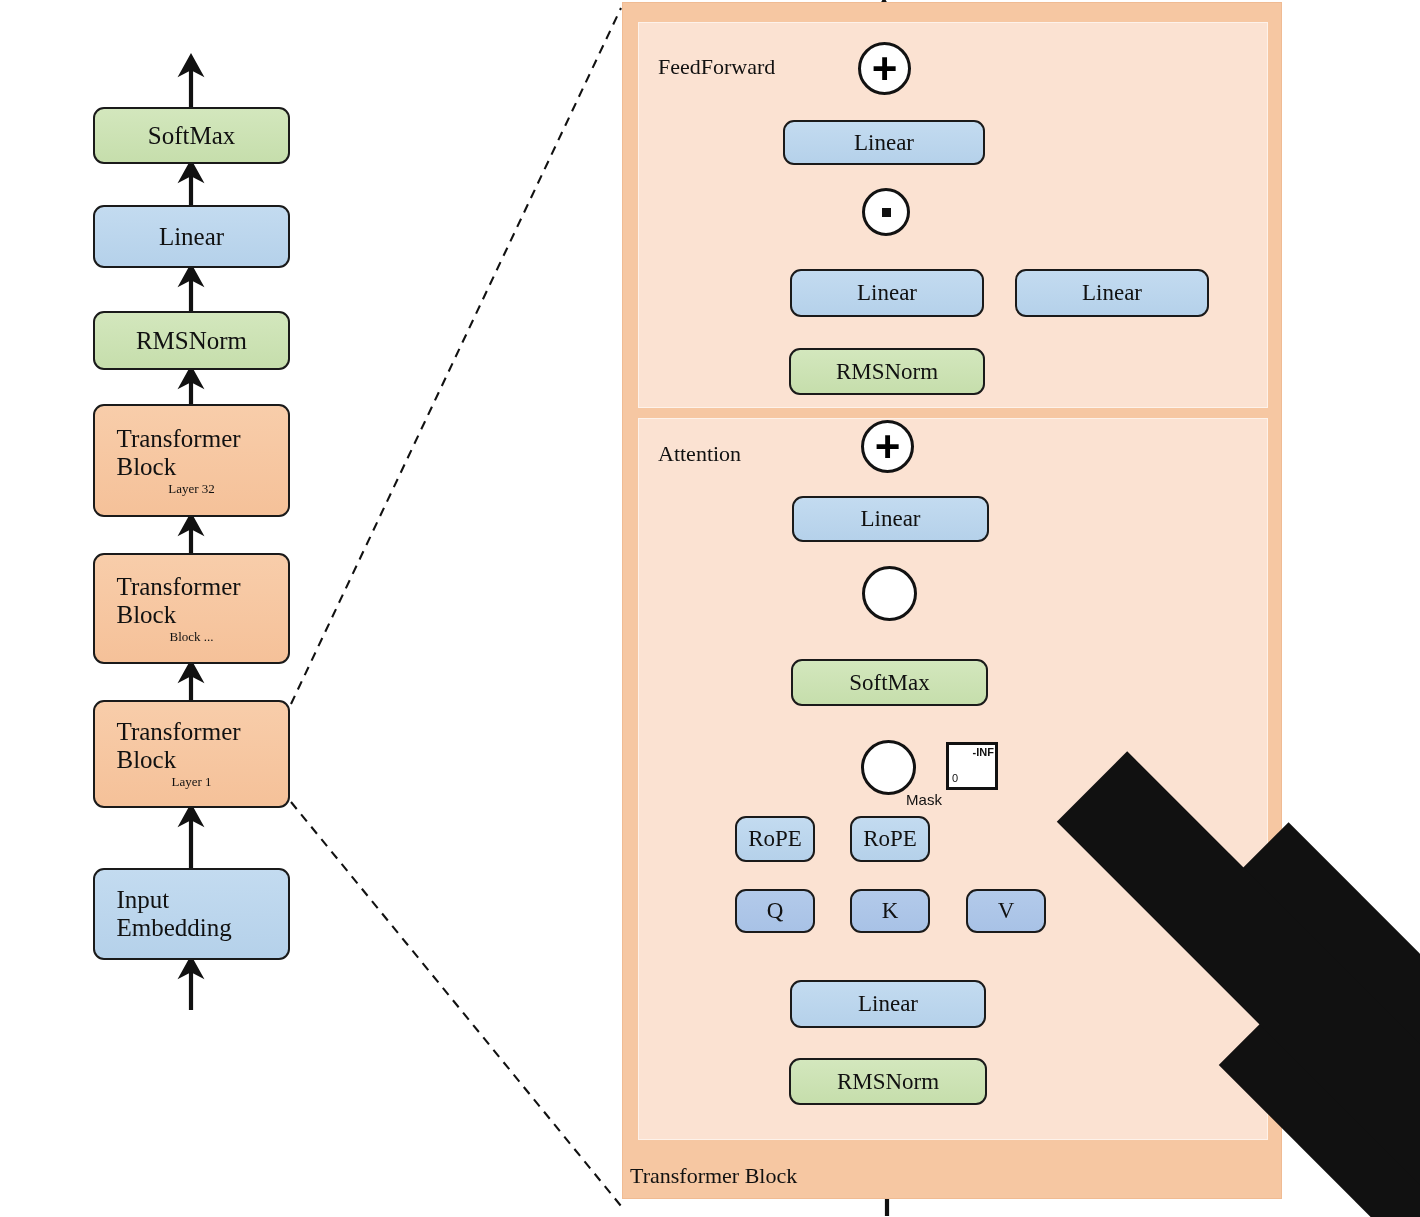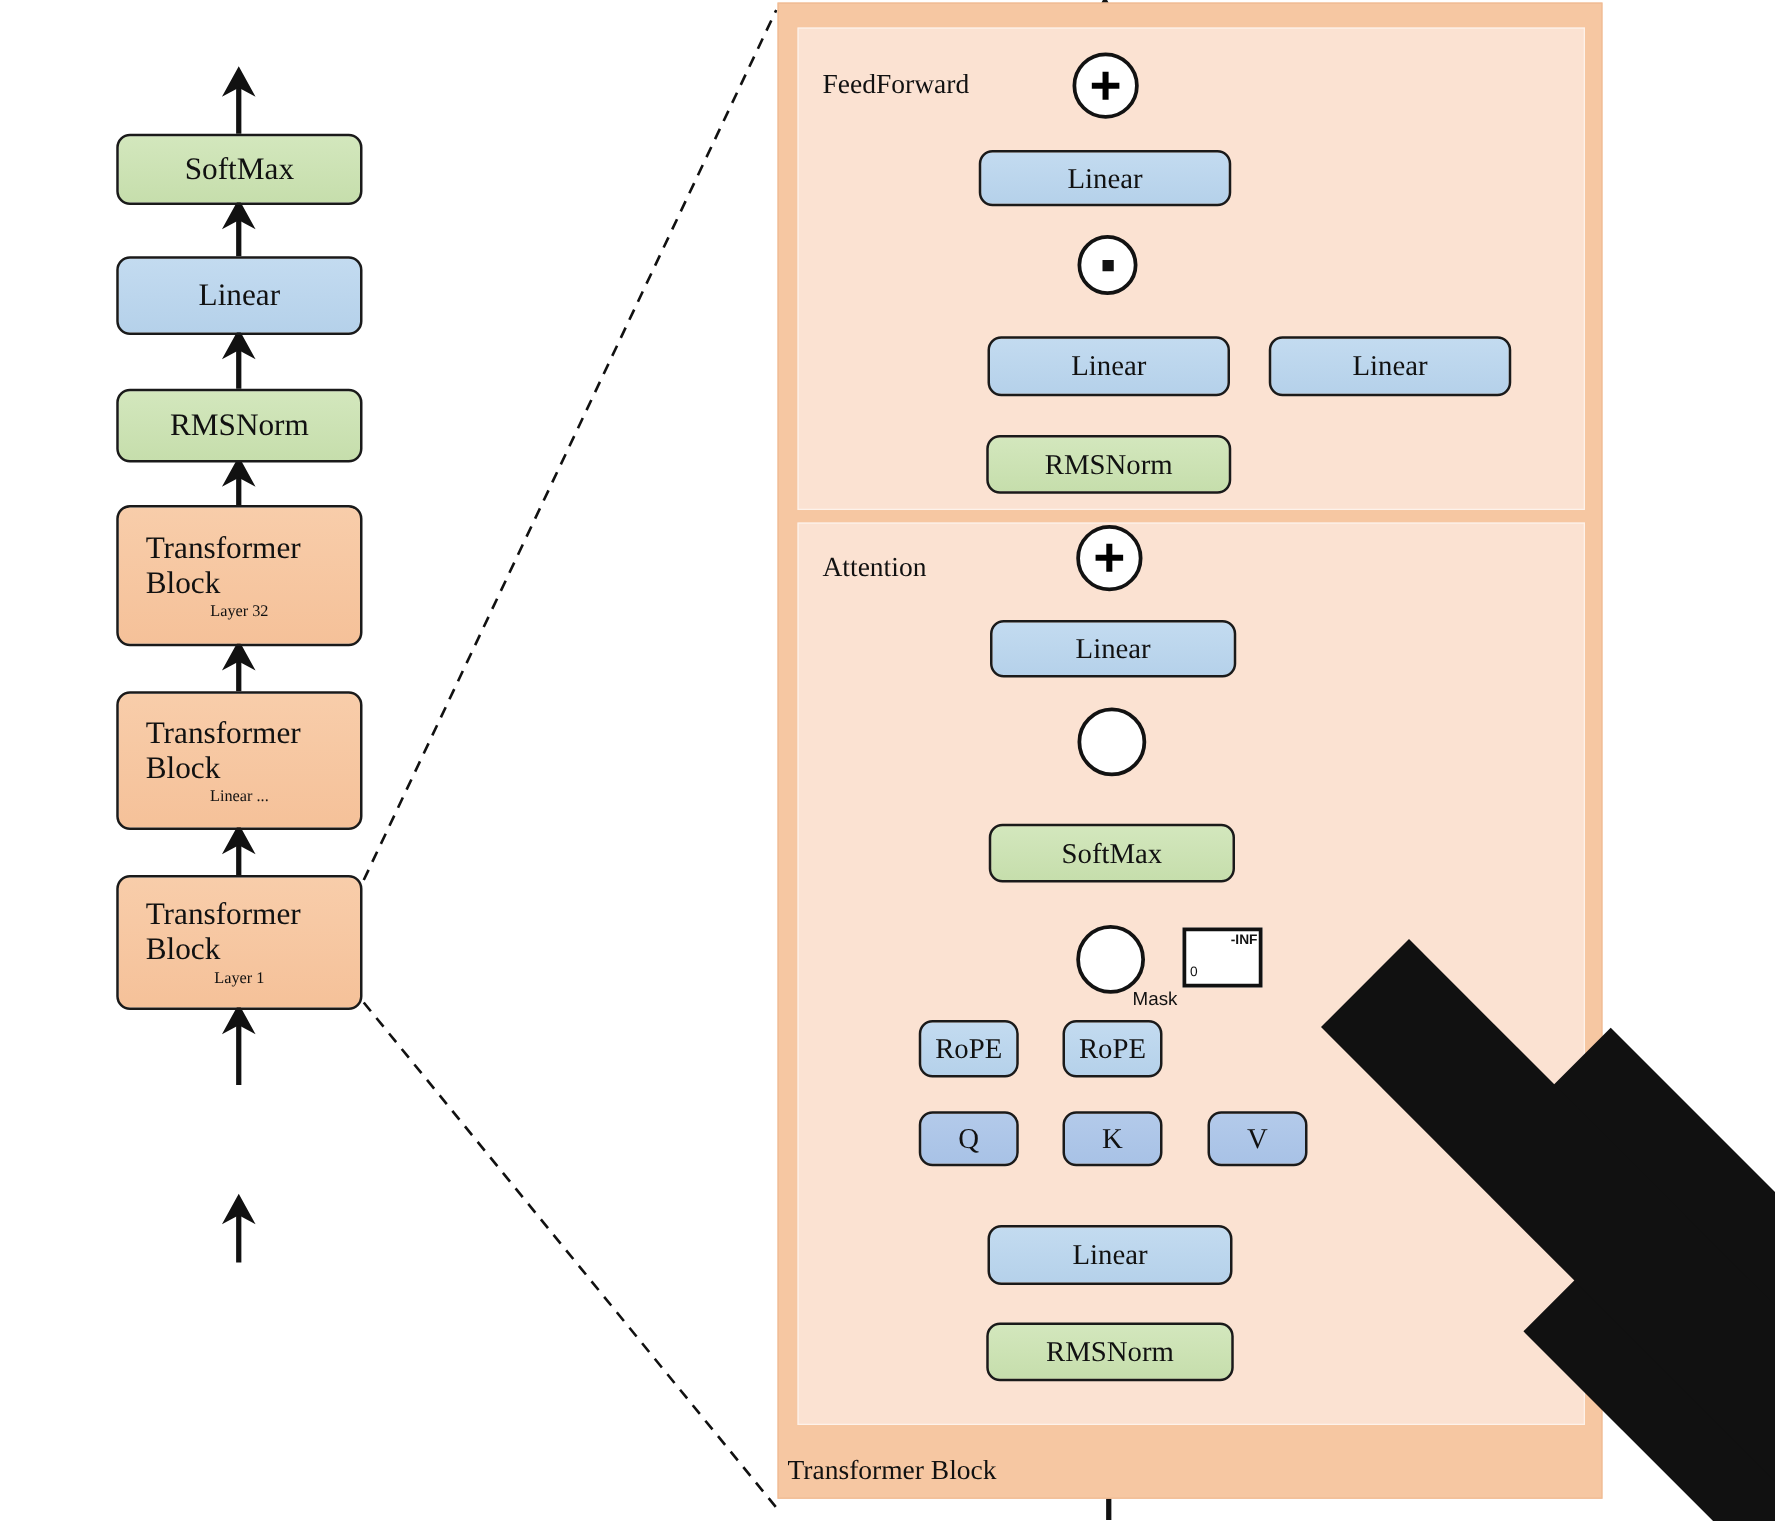--- a/index.html
+++ b/index.html
@@ -149,28 +149,31 @@
     <div class="lbl-main">RMSNorm</div>
   </div>
 
   <div class="node orange" style="left:93px;top:404px;width:197px;height:113px;">
     <div class="lbl-main" style="max-width:150px;">Transformer Block</div>
     <div class="lbl-sub">Layer 32</div>
   </div>
 
   <div class="node orange" style="left:93px;top:553px;width:197px;height:111px;">
     <div class="lbl-main" style="max-width:150px;">Transformer Block</div>
-    <div class="lbl-sub">Linear ...</div>
+    <div class="lbl-sub">Block ...</div>
   </div>
 
   <div class="node orange" style="left:93px;top:700px;width:197px;height:108px;">
     <div class="lbl-main" style="max-width:150px;">Transformer Block</div>
     <div class="lbl-sub">Layer 1</div>
   </div>
 
+  <div class="node blue" style="left:93px;top:868px;width:197px;height:92px;">
+    <div class="lbl-main" style="max-width:150px;">Input Embedding</div>
+  </div>
 
   <div class="panel outer-frame" style="left:622px;top:2px;width:660px;height:1197px;"></div>
 
   <div class="panel inner-panel" style="left:638px;top:22px;width:630px;height:386px;"></div>
 
   <div class="panel inner-panel" style="left:638px;top:418px;width:630px;height:722px;"></div>
 
   <div class="panel-title" style="left:658px;top:54px;">FeedForward</div>
 
   <div class="panel-title" style="left:658px;top:441px;">Attention</div>
@@ -221,21 +224,21 @@
     <div class="lbl-sm">SoftMax</div>
   </div>
 
   <div class="op" style="left:861px;top:740px;width:55px;height:55px;">
     <svg width="55" height="55" viewBox="0 0 55 55">
       <line x1="13" y1="13" x2="42" y2="42" stroke="#111" stroke-width="4.4"></line>
       <line x1="42" y1="13" x2="13" y2="42" stroke="#111" stroke-width="4.4"></line>
     </svg>
   </div>
 
-  <div class="mask-box" style="left:946px;top:742px;width:64px;height:48px;">
+  <div class="mask-box" style="left:946px;top:742px;width:52px;height:48px;">
     <svg width="44" height="44" viewBox="0 0 44 44" style="position:absolute;left:0;top:0;">
       <line x1="1.5" y1="1.5" x2="42.5" y2="42.5" stroke="#111" stroke-width="3.6"></line>
     </svg>
     <div class="mask-inf" style="right:1px;top:1px;">-INF</div>
     <div class="mask-zero" style="left:3px;bottom:3px;">0</div>
   </div>
   <div class="mask-cap" style="left:900px;top:791px;width:48px;">Mask</div>
 
   <div class="node blue" style="left:735px;top:816px;width:80px;height:46px;">
     <div class="lbl-sm">RoPE</div>

